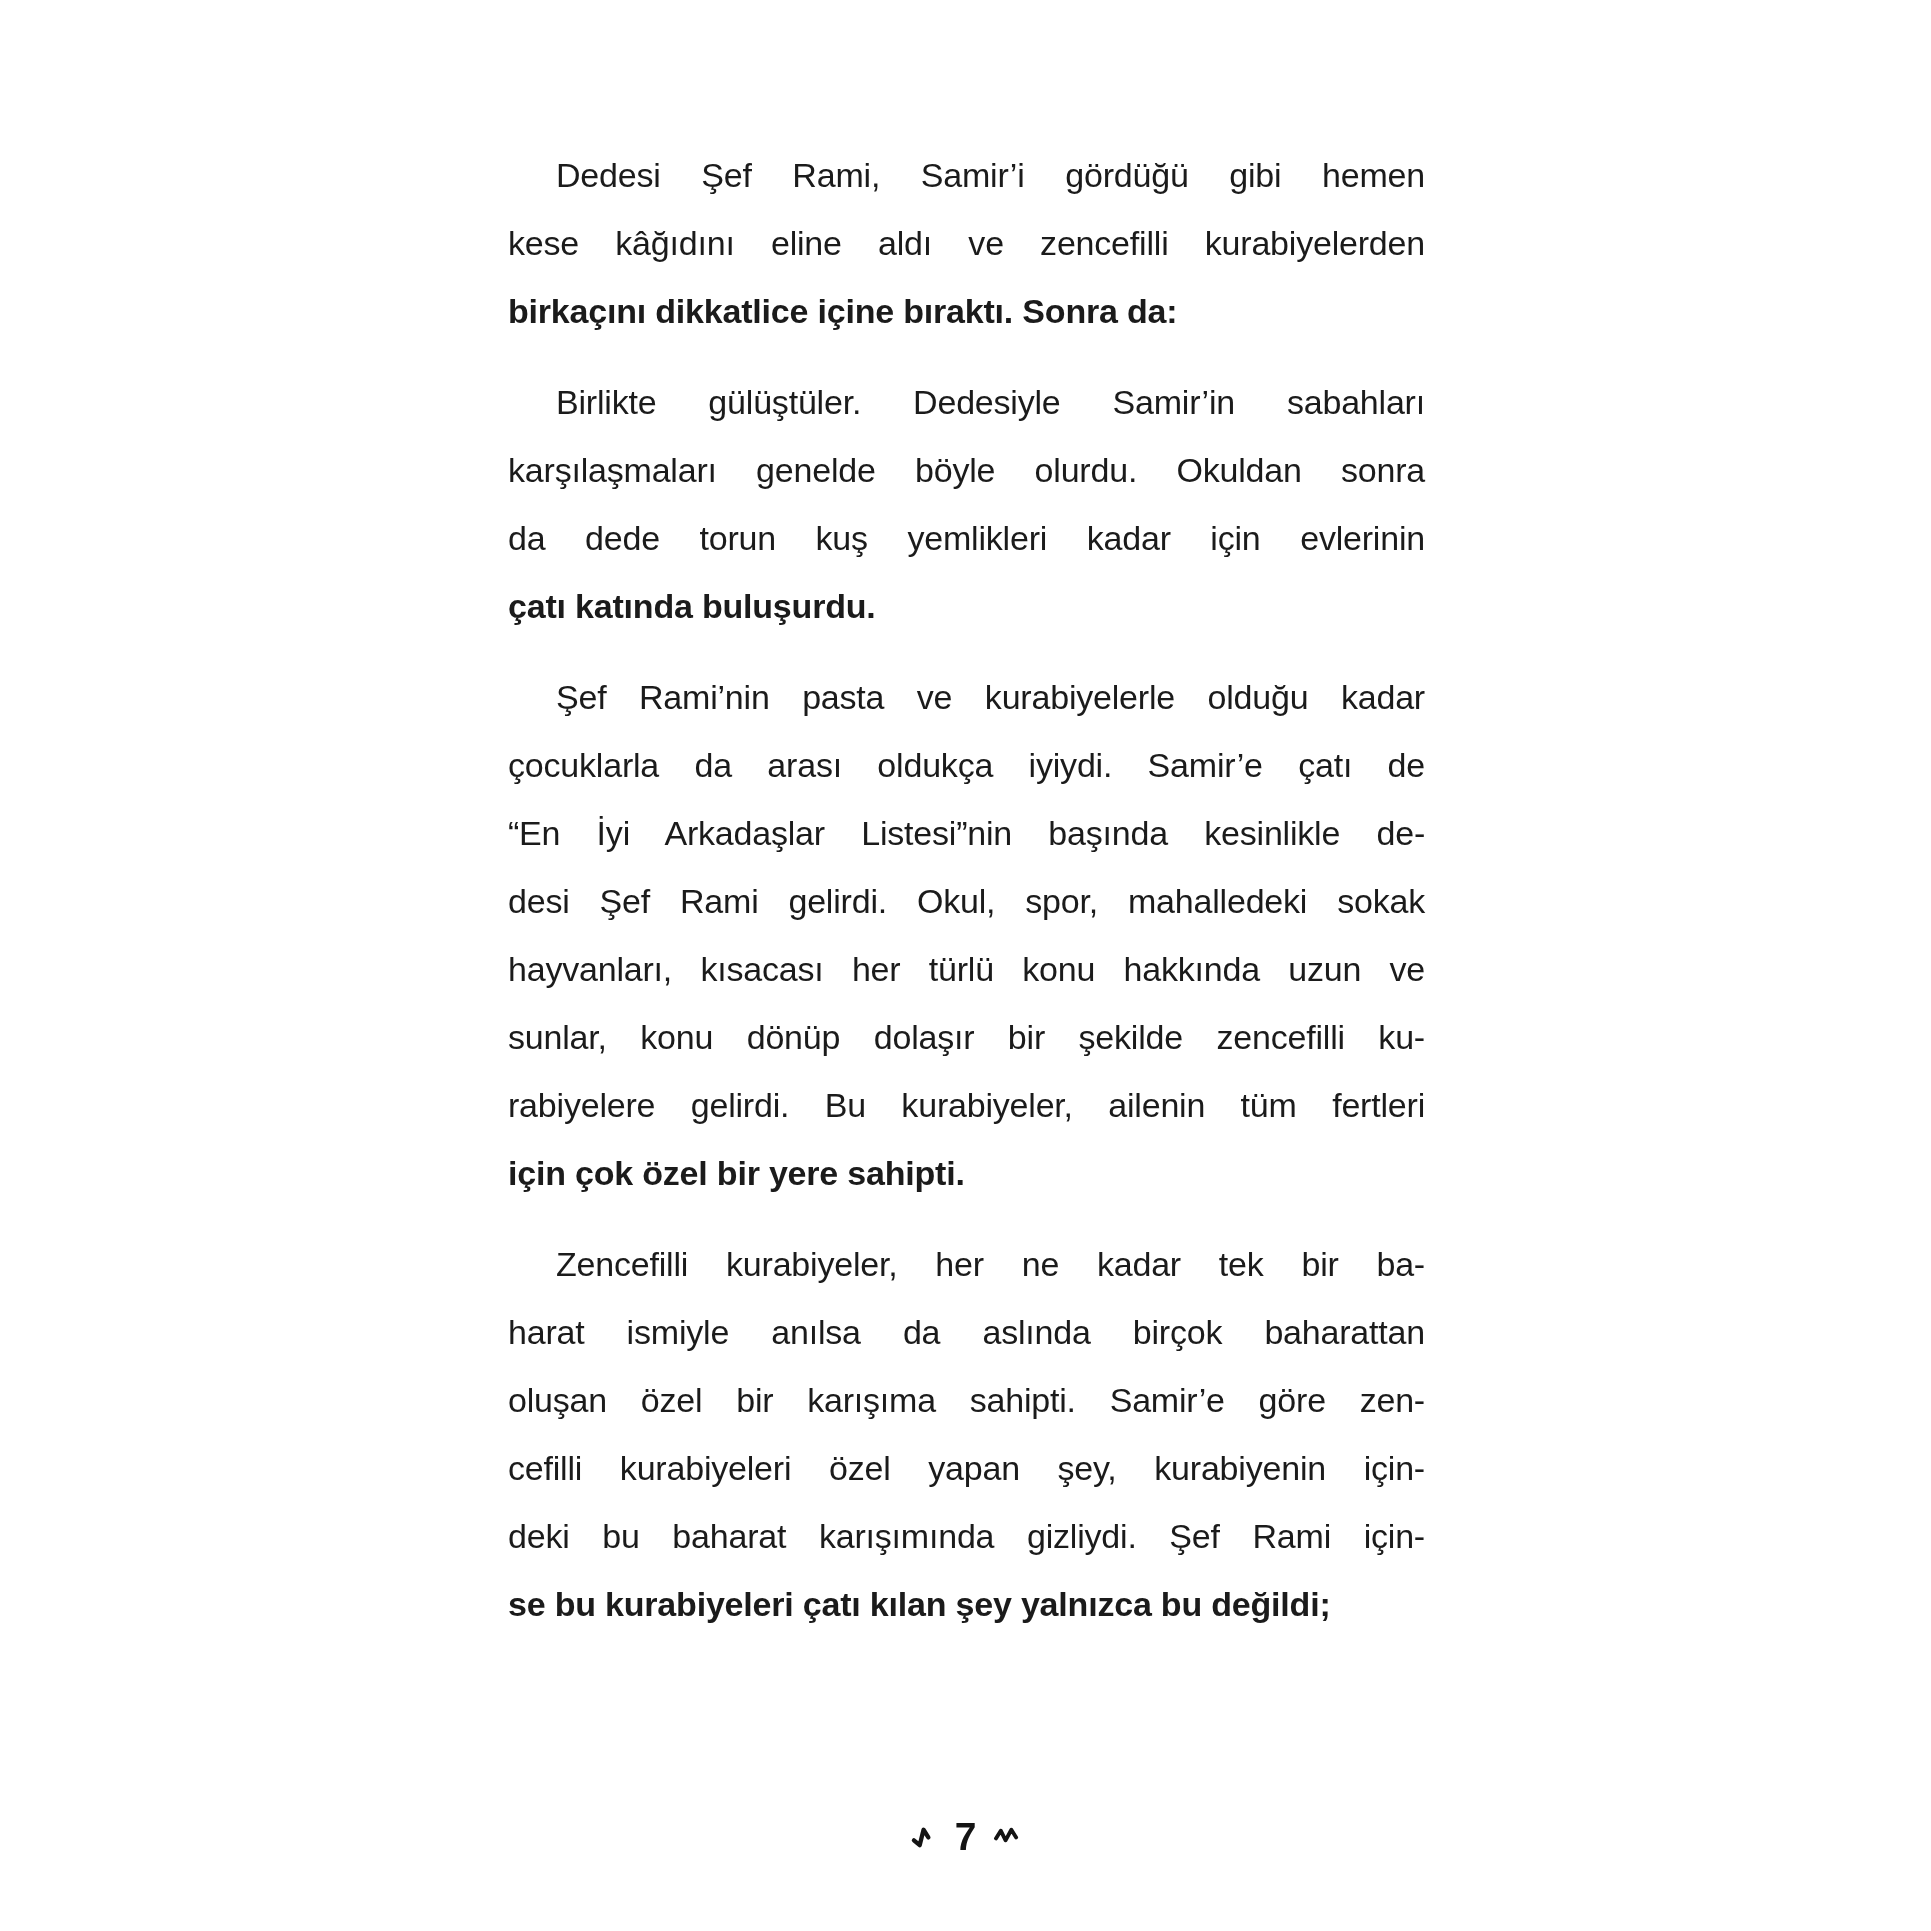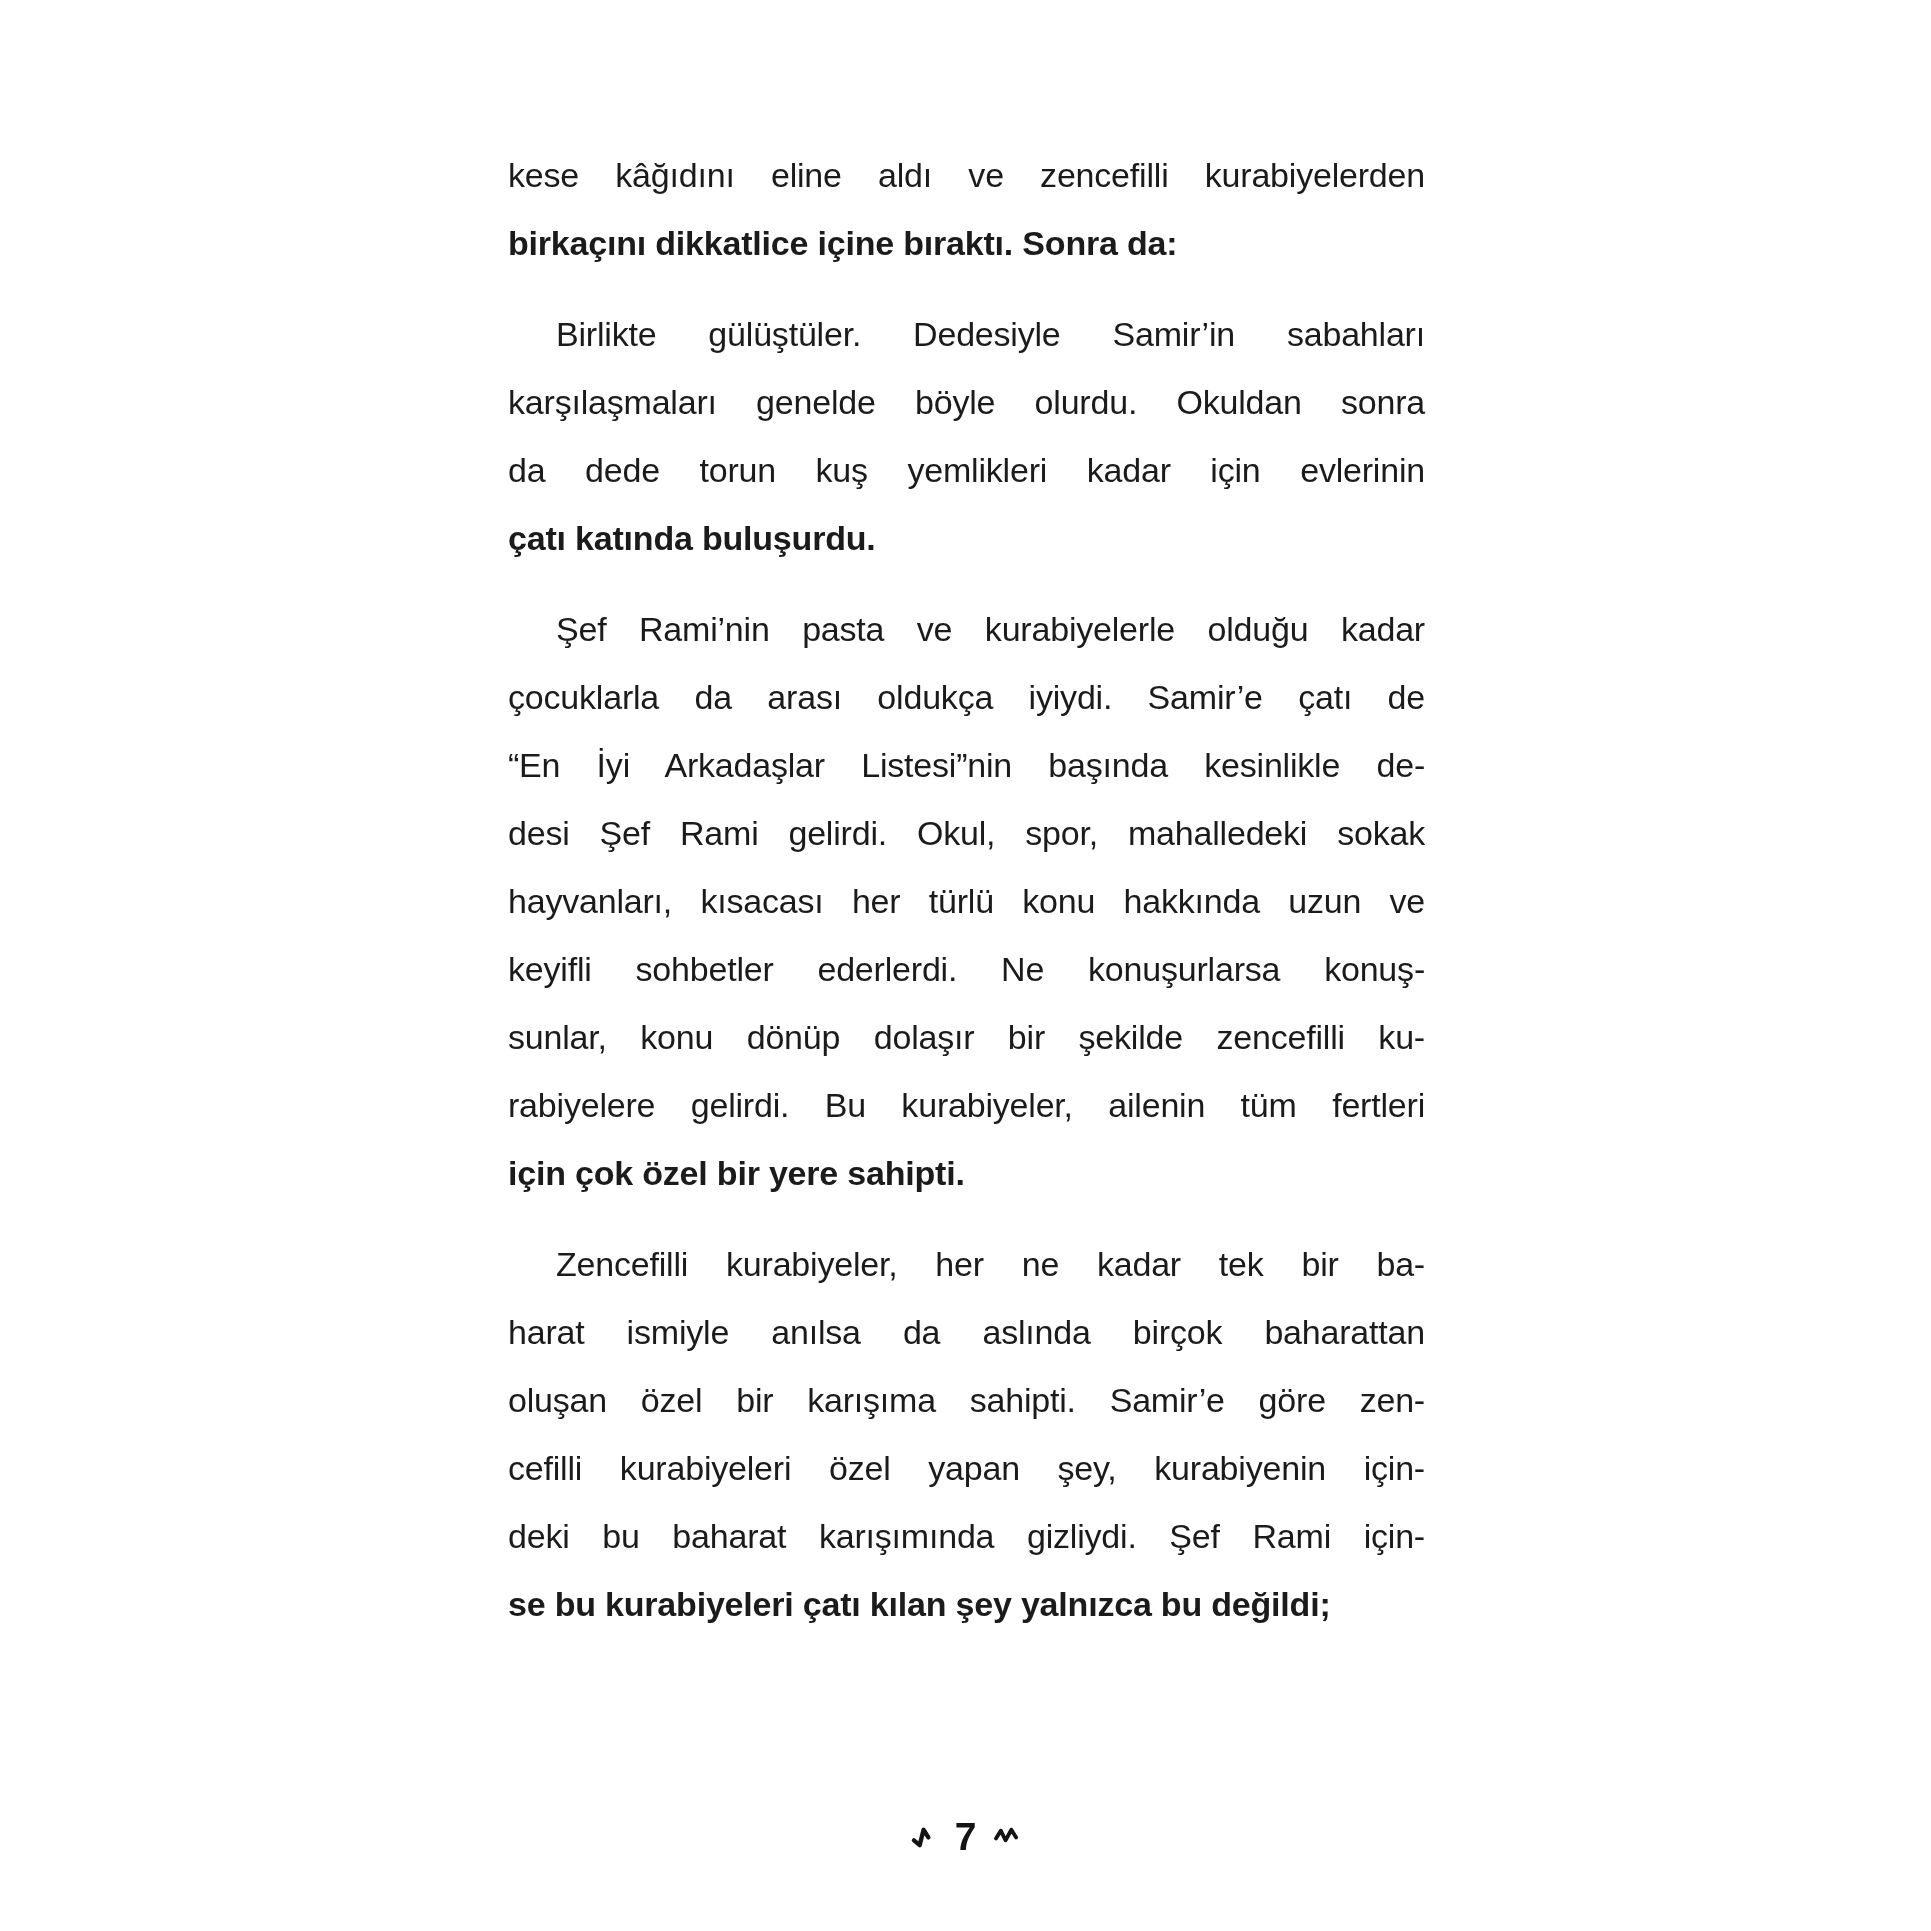--- a/index.html
+++ b/index.html
@@ -57,36 +57,36 @@
   }
   .ornament svg { display: block; }
 </style>
 </head>
 <body>
 
 <div class="page">
 
   <div class="text-block">
       <div class="paragraph">
+        <div class="line first">Dedesi Şef Rami, Samir’i gördüğü gibi hemen</div>
         <div class="line">kese kâğıdını eline aldı ve zencefilli kurabiyelerden</div>
         <div class="line last">birkaçını dikkatlice içine bıraktı. Sonra da:</div>
       </div>
       <div class="paragraph">
         <div class="line first">Birlikte gülüştüler. Dedesiyle Samir’in sabahları</div>
         <div class="line">karşılaşmaları genelde böyle olurdu. Okuldan sonra</div>
         <div class="line">da dede torun kuş yemlikleri kadar için evlerinin</div>
         <div class="line last">çatı katında buluşurdu.</div>
       </div>
       <div class="paragraph">
         <div class="line first">Şef Rami’nin pasta ve kurabiyelerle olduğu kadar</div>
         <div class="line">çocuklarla da arası oldukça iyiydi. Samir’e çatı de</div>
         <div class="line">“En İyi Arkadaşlar Listesi”nin başında kesinlikle de-</div>
         <div class="line">desi Şef Rami gelirdi. Okul, spor, mahalledeki sokak</div>
         <div class="line">hayvanları, kısacası her türlü konu hakkında uzun ve</div>
-        <div class="line">keyifli sohbetler ederlerdi. Ne konuşurlarsa konuş-</div>
         <div class="line">sunlar, konu dönüp dolaşır bir şekilde zencefilli ku-</div>
         <div class="line">rabiyelere gelirdi. Bu kurabiyeler, ailenin tüm fertleri</div>
         <div class="line last">için çok özel bir yere sahipti.</div>
       </div>
       <div class="paragraph">
         <div class="line first">Zencefilli kurabiyeler, her ne kadar tek bir ba-</div>
         <div class="line">harat ismiyle anılsa da aslında birçok baharattan</div>
         <div class="line">oluşan özel bir karışıma sahipti. Samir’e göre zen-</div>
         <div class="line">cefilli kurabiyeleri özel yapan şey, kurabiyenin için-</div>
         <div class="line">deki bu baharat karışımında gizliydi. Şef Rami için-</div>

